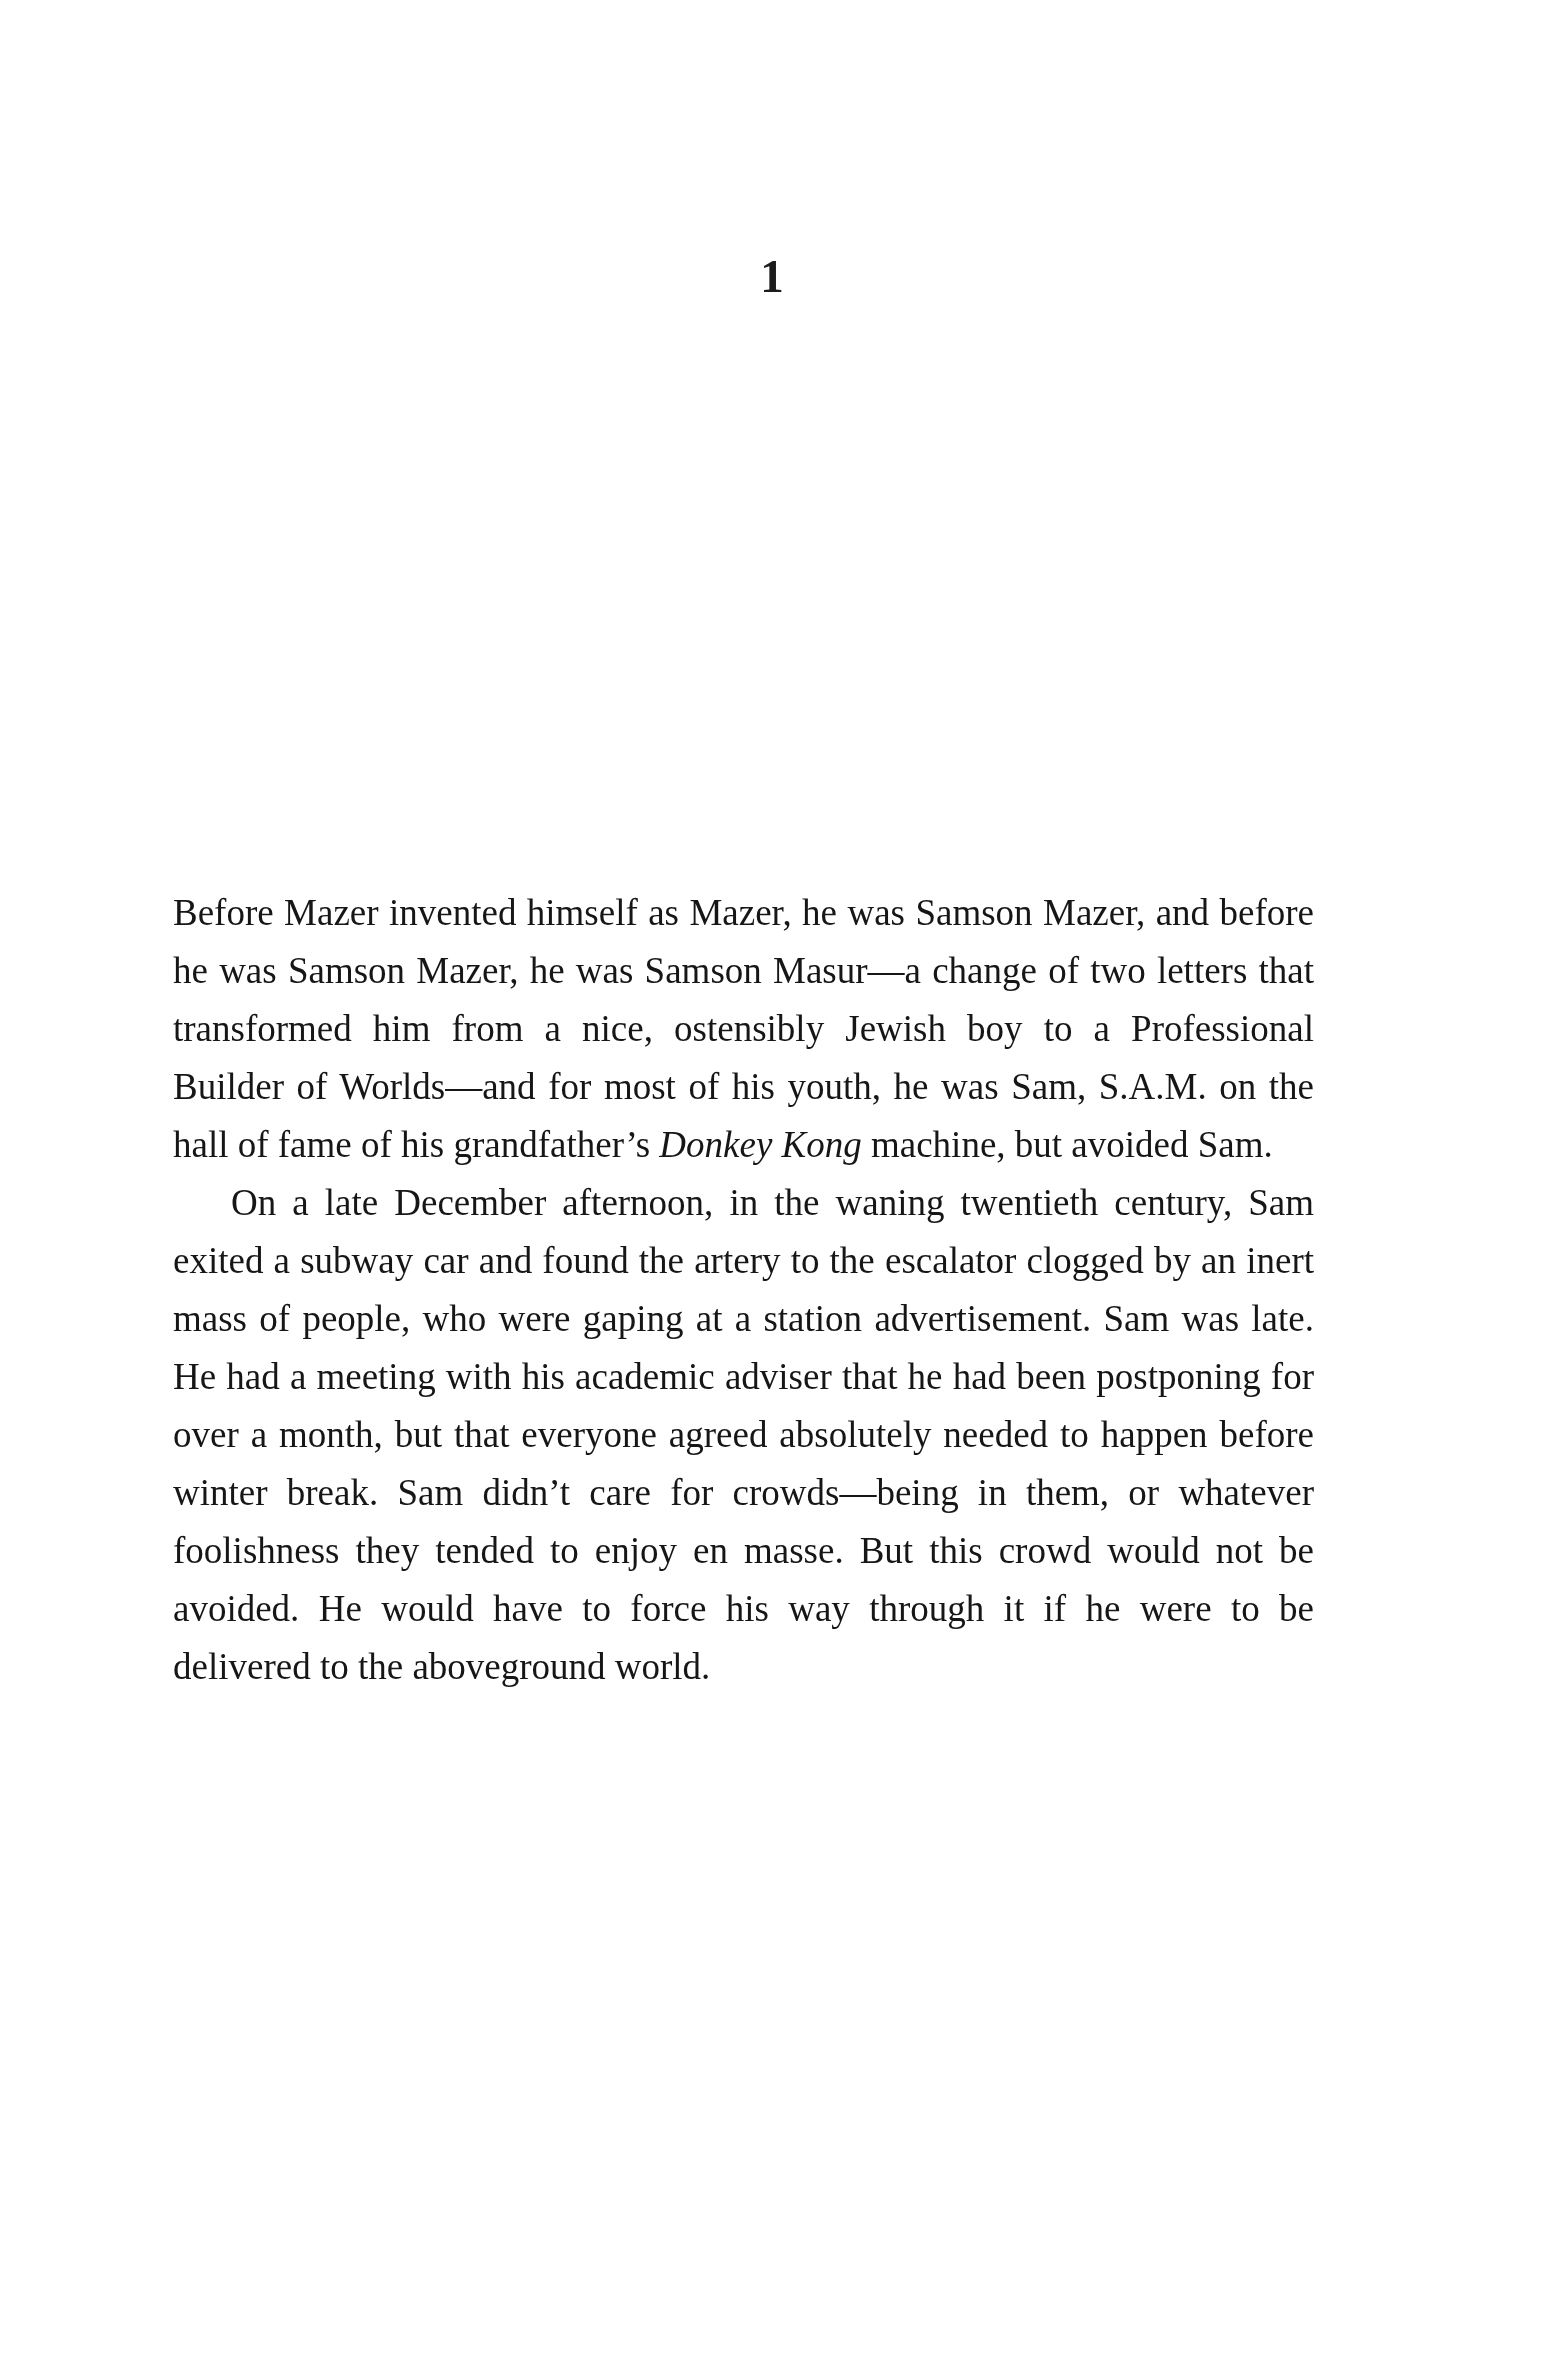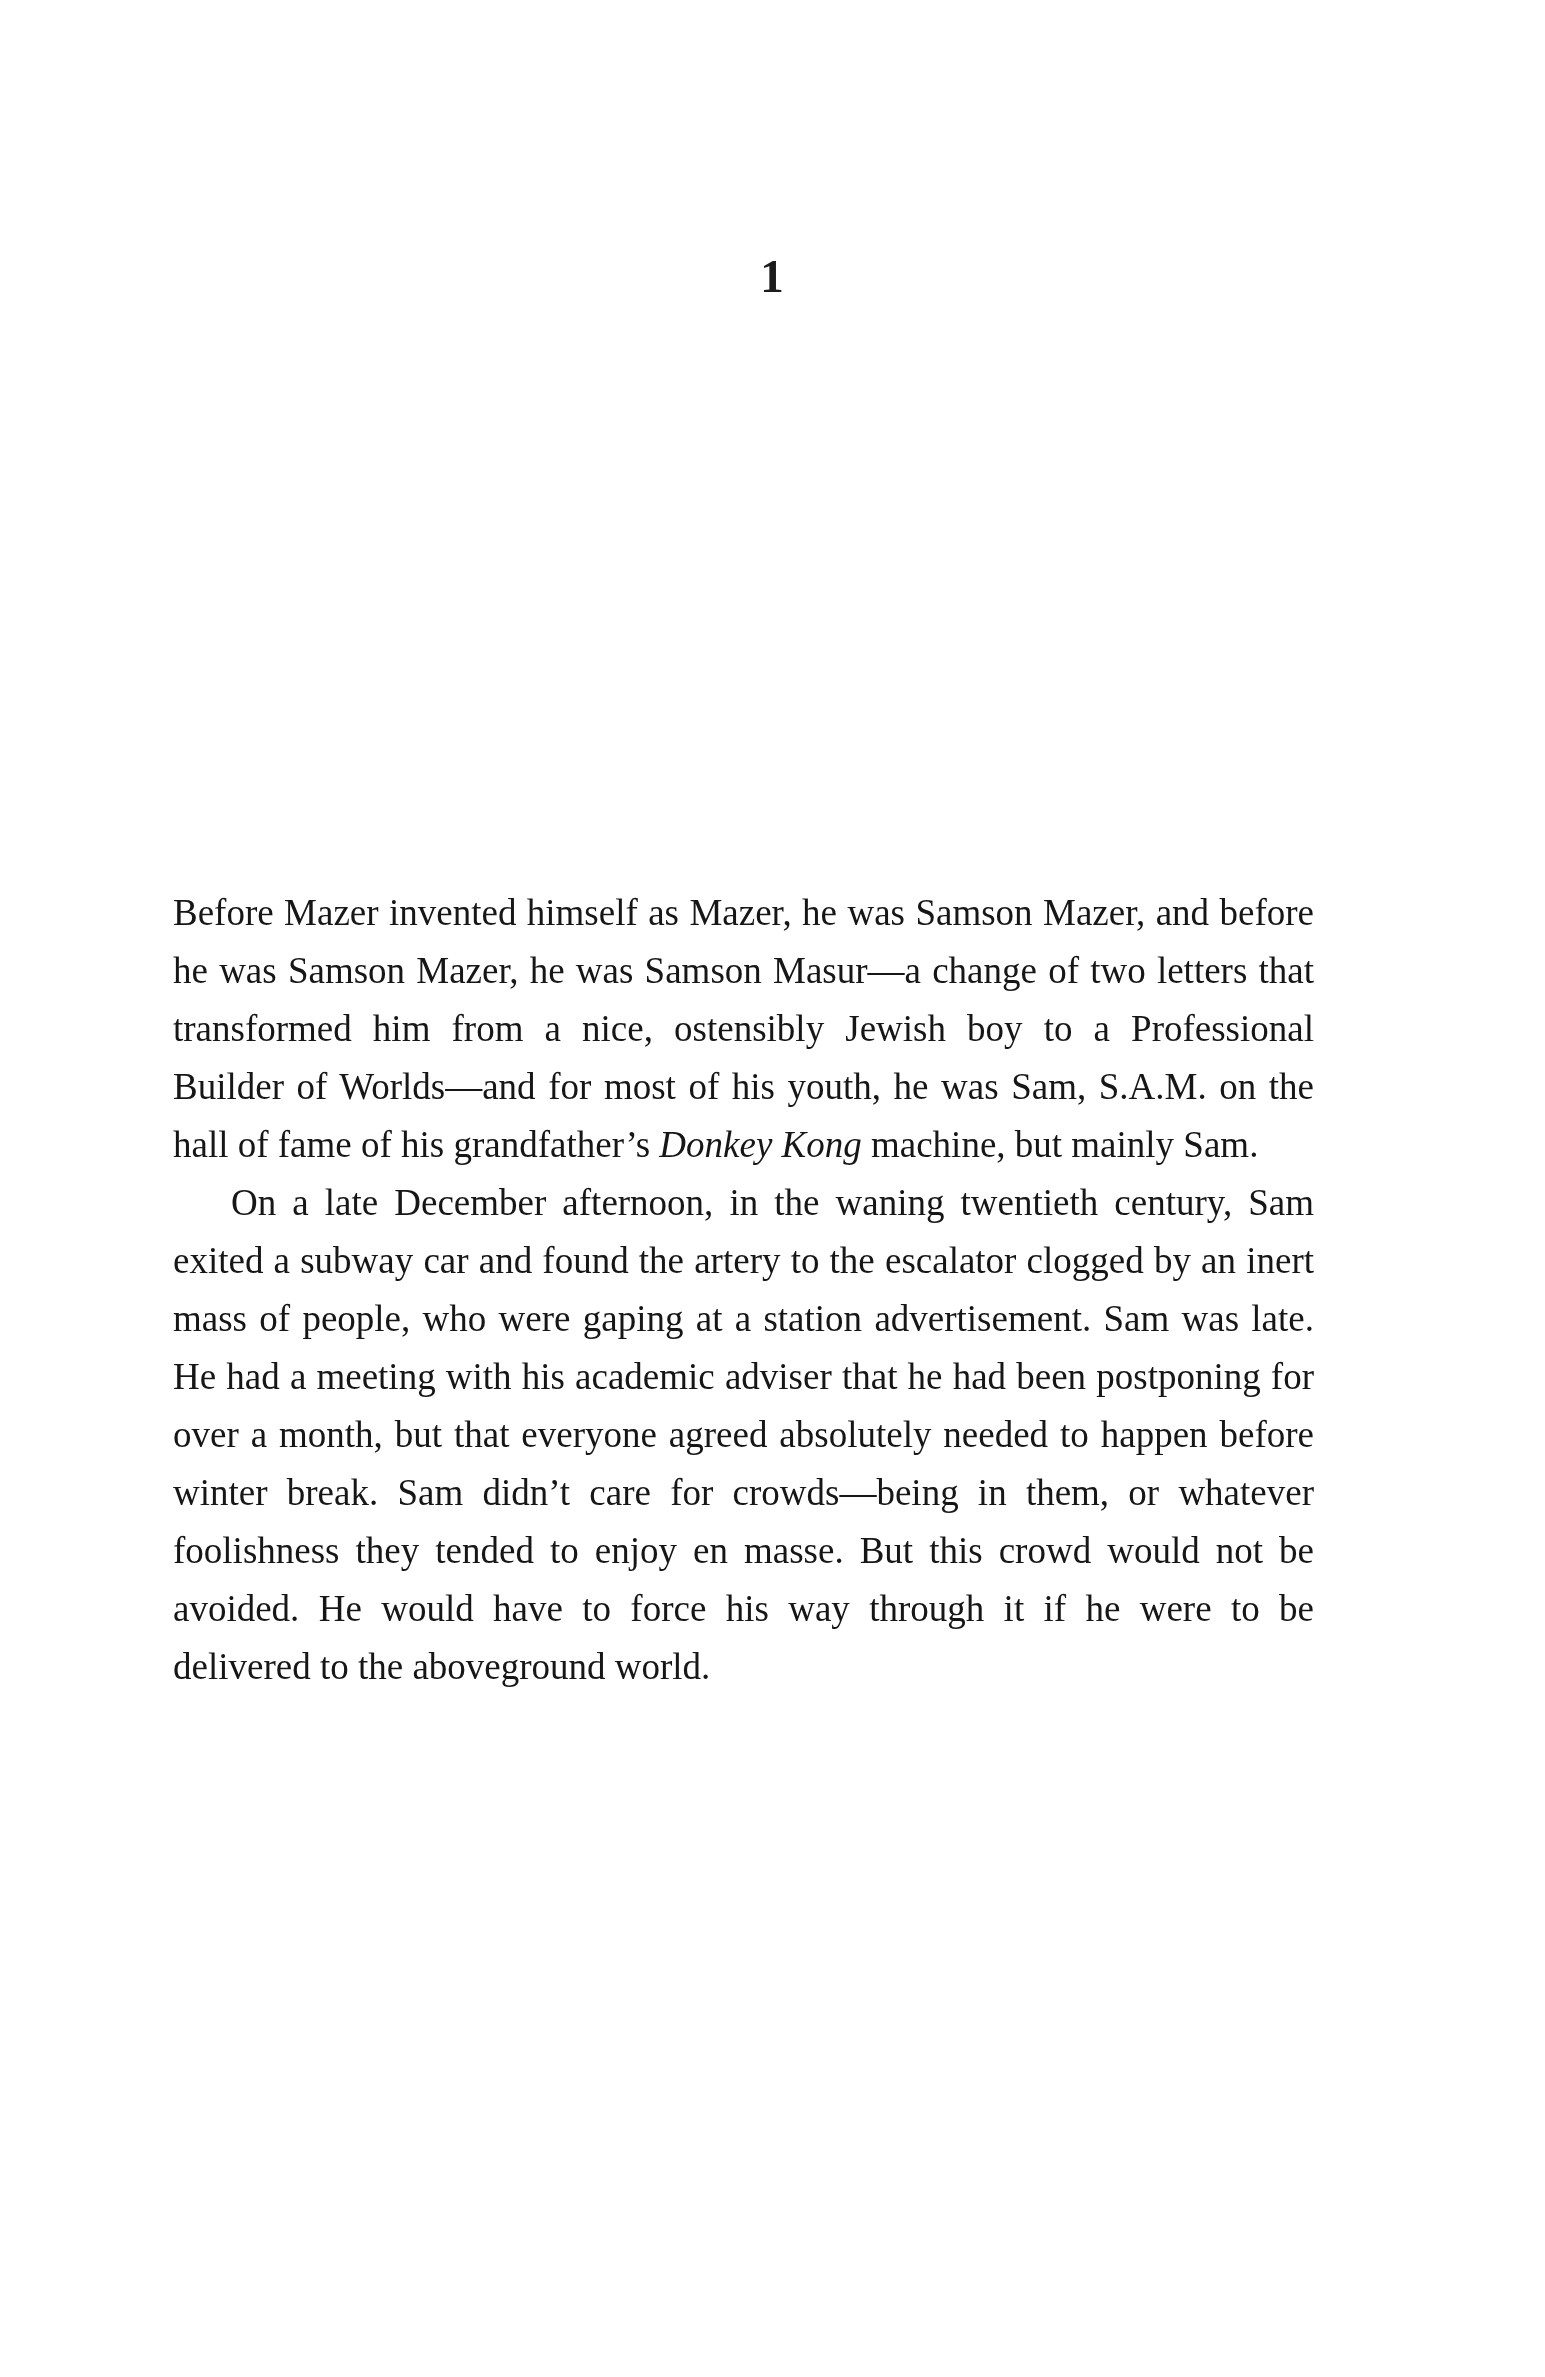--- a/index.html
+++ b/index.html
@@ -56,21 +56,21 @@
 </style>
 </head>
 <body>
 
 <div class="book-page">
 
   <div class="chapter-number">1</div>
 
   <div class="text-block">
 
-    <p><span>Before Mazer invented himself as Mazer, he was Samson Mazer, and before he was Samson Mazer, he was Samson Masur—a change of two letters that transformed him from a nice, ostensibly Jewish boy to a Professional Builder of Worlds—and for most of his youth, he was Sam, S.A.M. on the hall of fame of his grandfather’s </span><em>Donkey Kong</em><span> machine, but mainly Sam.</span></p>
+    <p><span>Before Mazer invented himself as Mazer, he was Samson Mazer, and before he was Samson Mazer, he was Samson Masur—a change of two letters that transformed him from a nice, ostensibly Jewish boy to a Professional Builder of Worlds—and for most of his youth, he was Sam, S.A.M. on the hall of fame of his grandfather’s </span><em>Donkey Kong</em><span> machine, but avoided Sam.</span></p>
 
     <p class="indented">On a late December afternoon, in the waning twentieth century, Sam exited a subway car and found the artery to the escalator clogged by an inert mass of people, who were gaping at a station advertisement. Sam was late. He had a meeting with his academic adviser that he had been postponing for over a month, but that everyone agreed absolutely needed to happen before winter break. Sam didn’t care for crowds—being in them, or whatever foolishness they tended to enjoy en masse. But this crowd would not be avoided. He would have to force his way through it if he were to be delivered to the aboveground world.</p>
 
 
   </div>
 
 </div>
 
 
 </body></html>

